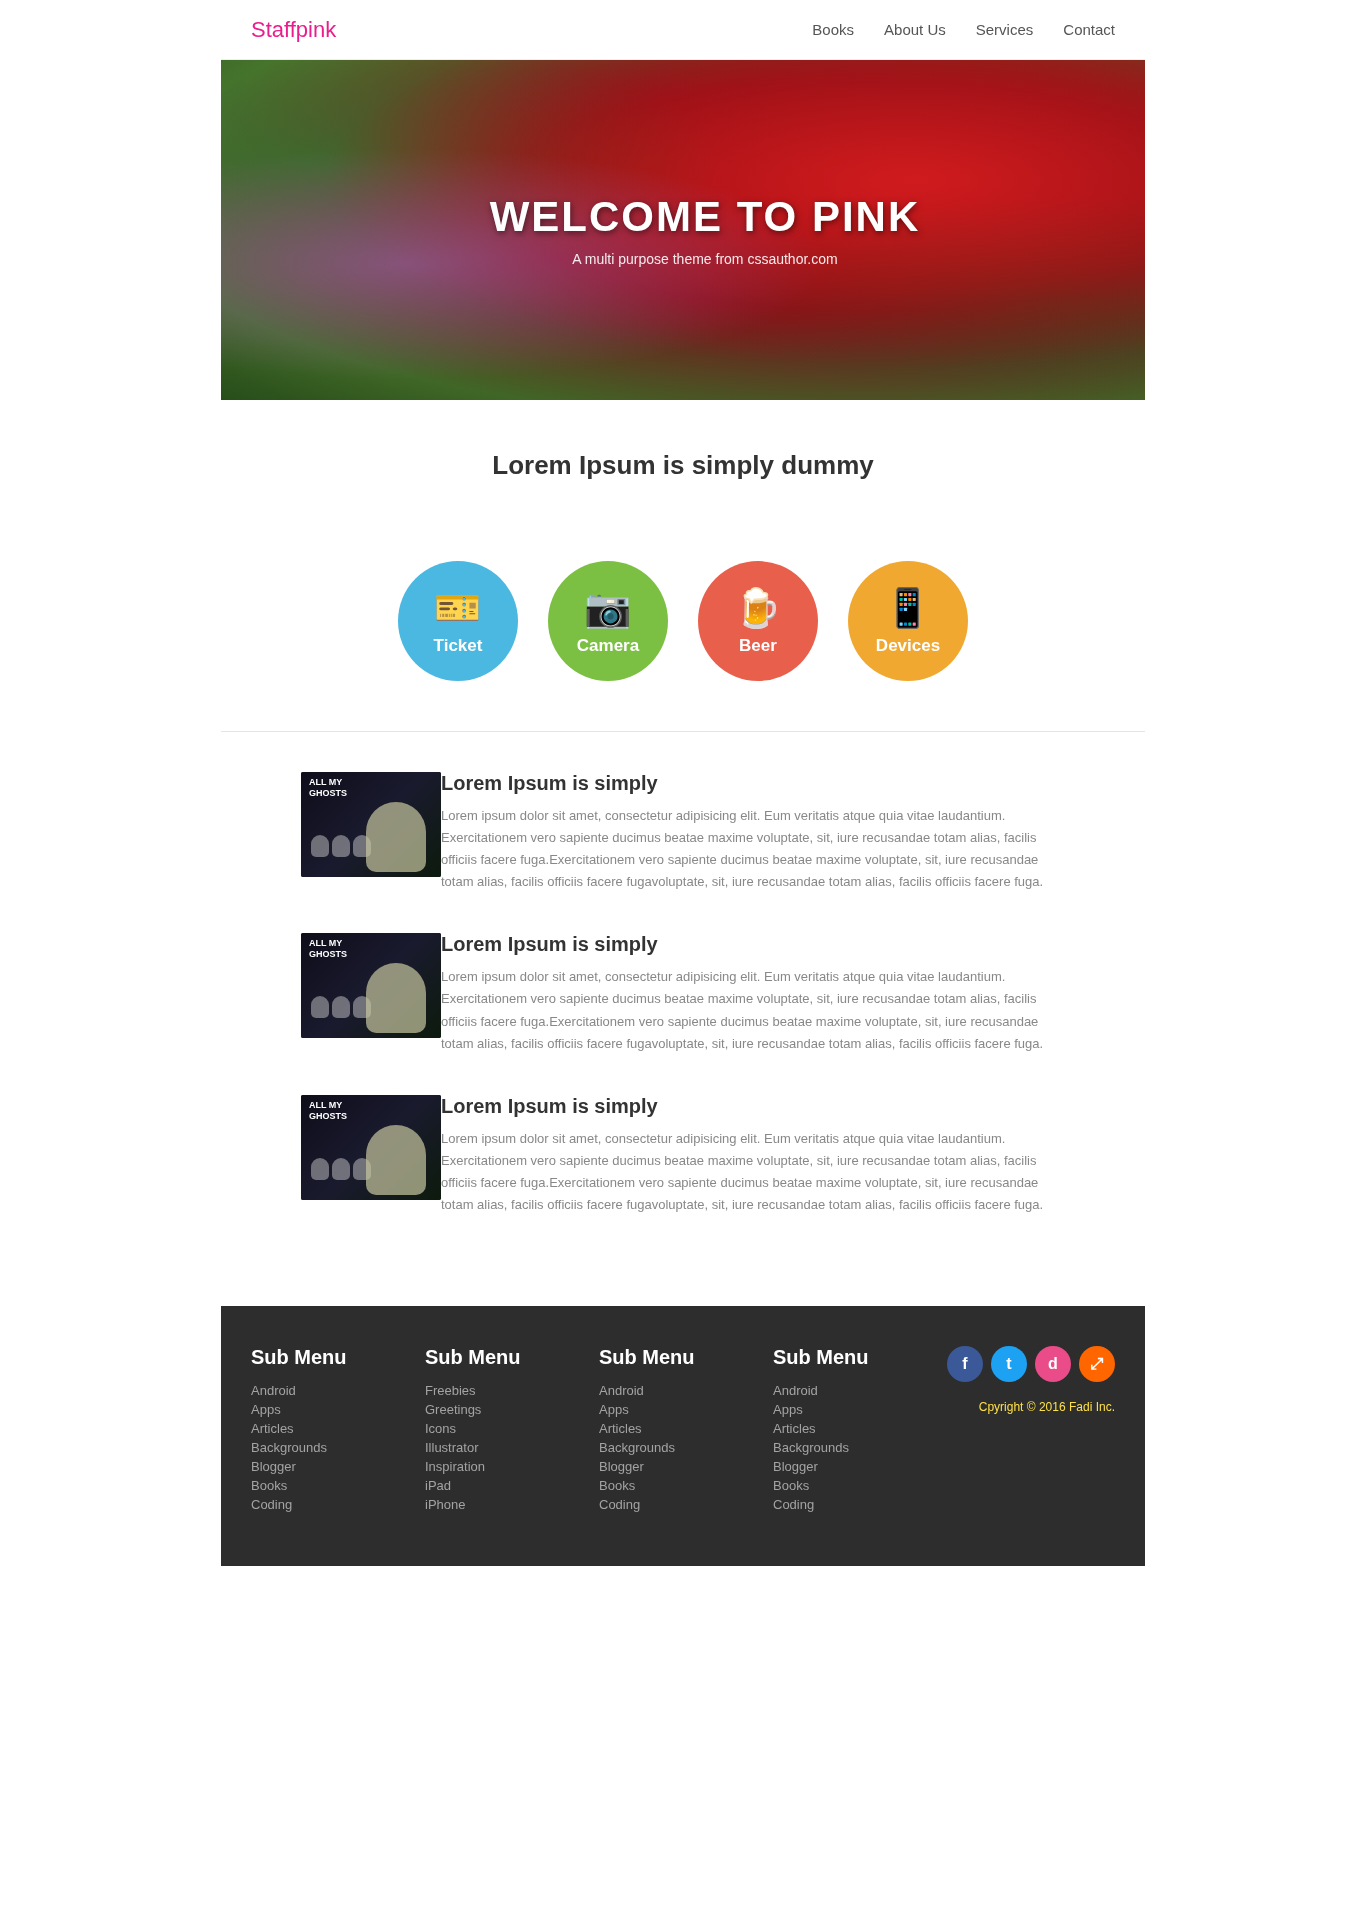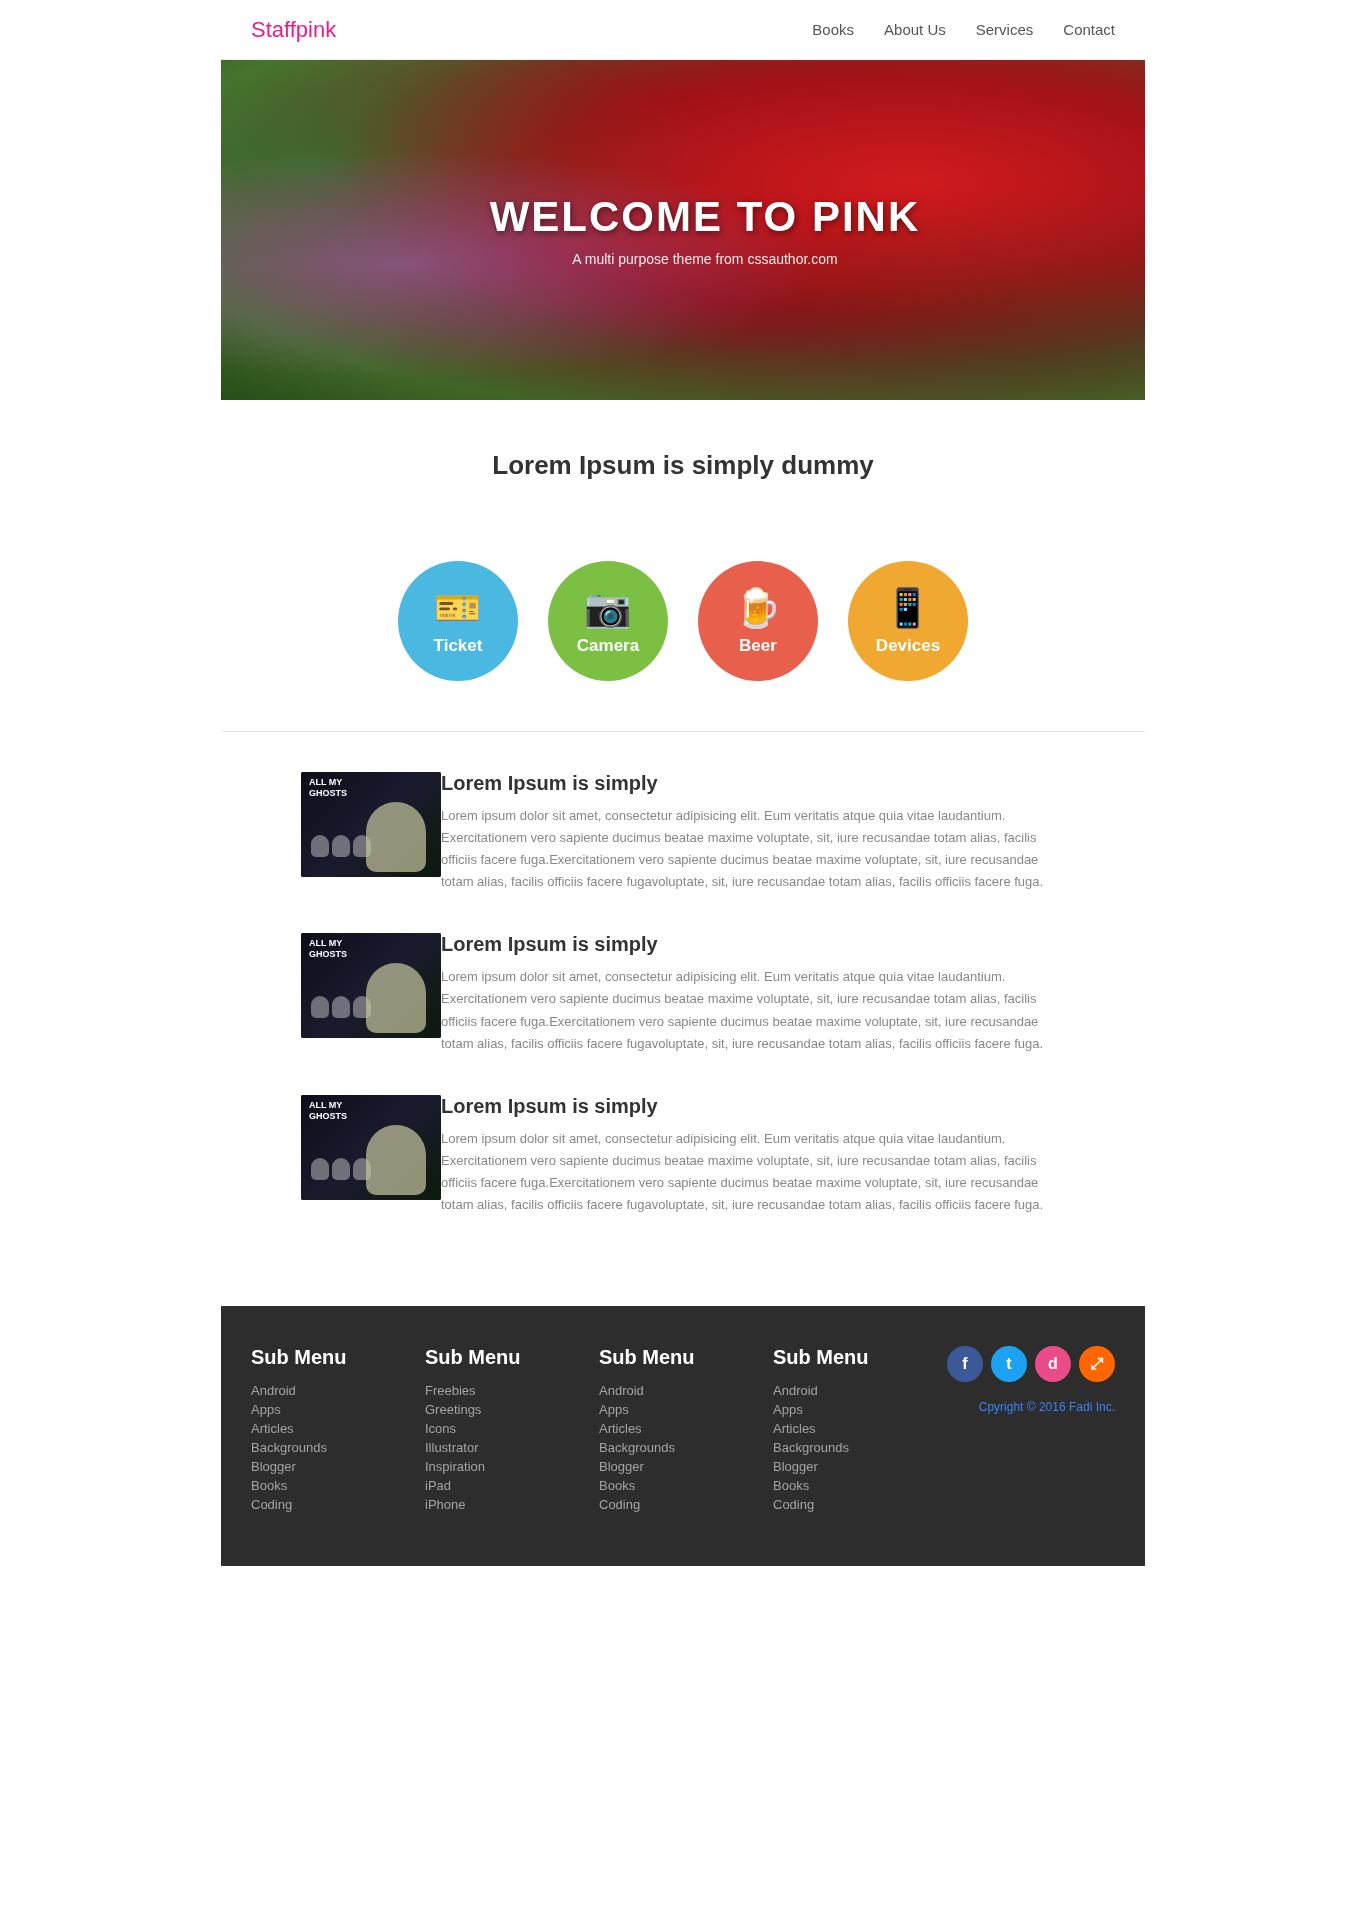--- a/index.html
+++ b/index.html
@@ -233,21 +233,21 @@
       color: #fff;
       font-size: 16px;
       cursor: pointer;
       font-weight: 700;
     }
     .sb-fb { background: #3b5998; }
     .sb-tw { background: #1da1f2; }
     .sb-dr { background: #ea4c89; }
     .sb-sh { background: #ff6600; }
     .footer-copy {
-      color: #3b82f6;
+      color: #fde047;
       font-size: 12px;
       margin-top: 4px;
     }
   </style>
 </head>
 <body>
 
 <header>
   <div class="logo">
     <span>Staff</span><span>pink</span>

